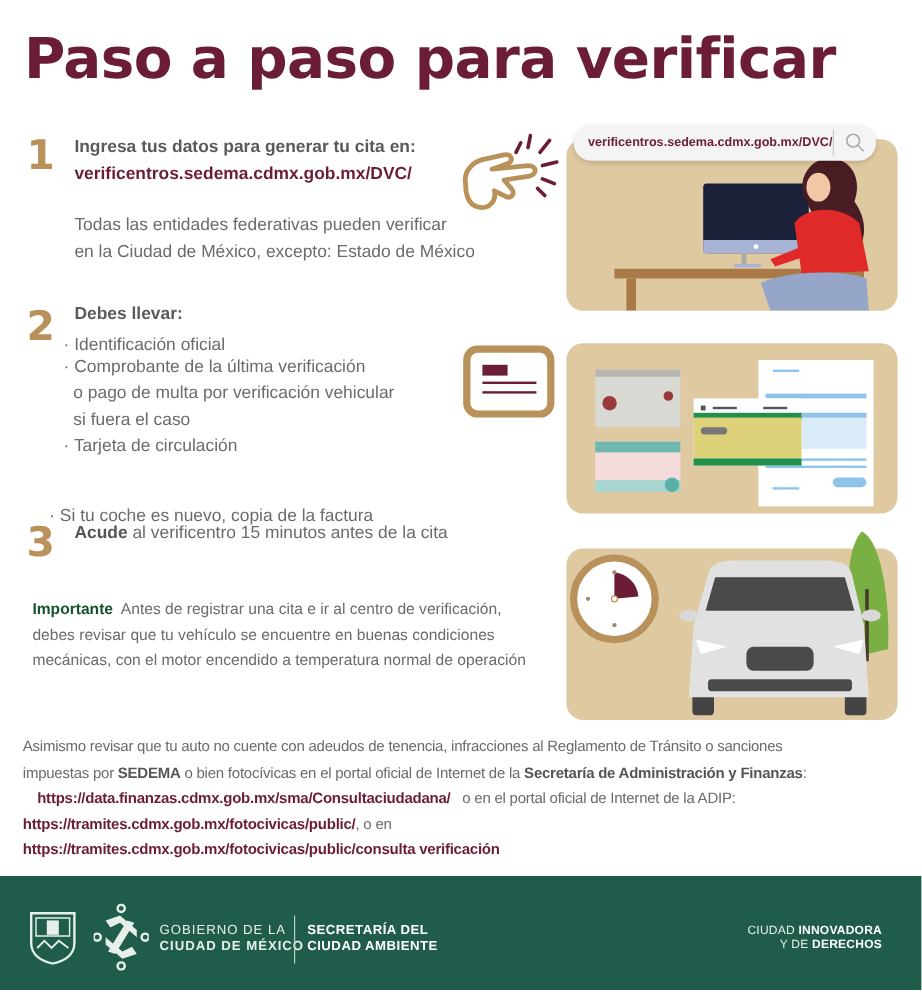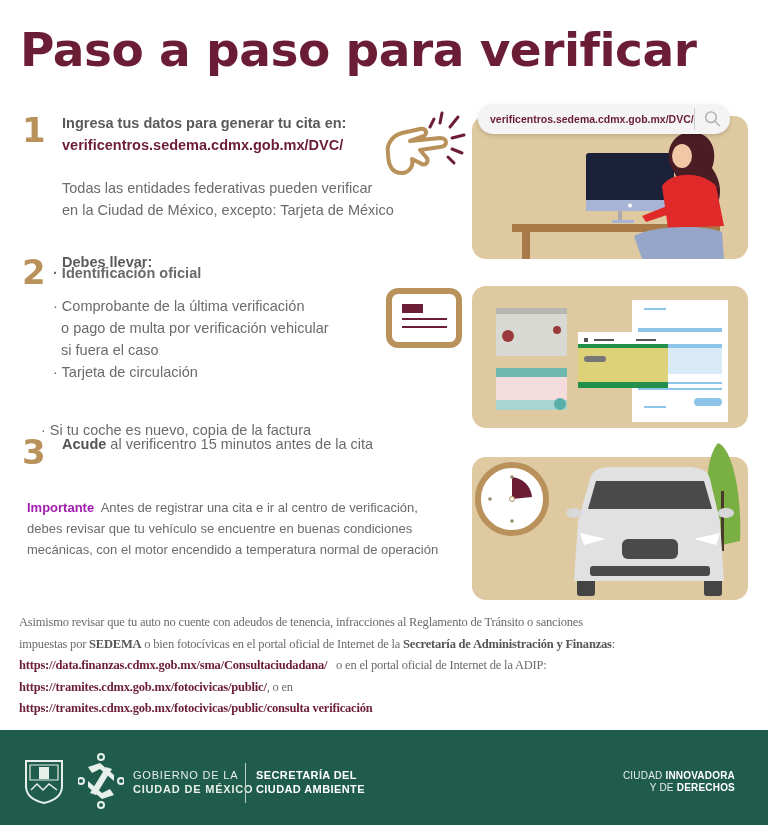--- a/index.html
+++ b/index.html
@@ -22,34 +22,34 @@
   .search-bar .mag { width: 22px; height: 22px; margin-right: 8px; }
 
   .footer { position: absolute; left: 0; top: 730px; width: 768px; height: 95px; background: #1f5c4c; }
   .f-gob { position: absolute; left: 133px; top: 38px; color: #e6efe9; font-size: 11px; line-height: 14px; letter-spacing: 0.8px; }
   .f-gob .l2 { font-weight: bold; }
   .f-div { position: absolute; left: 245px; top: 33px; width: 1px; height: 40px; background: #b9cfc6; }
   .f-sec { position: absolute; left: 256px; top: 38px; color: #ffffff; font-size: 11px; line-height: 14px; font-weight: bold; letter-spacing: 0.4px; }
   .f-right { position: absolute; right: 33px; top: 40px; color: #e6efe9; font-size: 10px; line-height: 12px; text-align: right; letter-spacing: 0.2px; }
   .f-right b { color: #fff; }
 
-  .bottom-text { position: absolute; left: 19px; top: 612px; width: 740px; font-size: 12.5px; line-height: 21.5px; color: #6b6b6b; font-family: Liberation Serif, serif; letter-spacing: -0.2px; }
+  .bottom-text { position: absolute; left: 19px; top: 612px; width: 740px; font-size: 12.5px; line-height: 21.5px; color: #6b6b6b; font-family: Liberation Sans, sans-serif; letter-spacing: -0.2px; }
   .bottom-text b { color: #555; }
   .bottom-text .lk { color: #6b1d36; font-weight: bold; }
 </style>
 </head>
 <body>
 
 <h1 class="title">Paso a paso para verificar</h1>
 
 <div class="step-num" style="left:22px; top:110px;">1</div>
 <div class="txt" style="left:62px; top:112px; font-weight:bold; color:#5a5a5a;">Ingresa tus datos para generar tu cita en:</div>
 <div class="txt link-maroon" style="left:62px; top:134px;">verificentros.sedema.cdmx.gob.mx/DVC/</div>
 <div class="txt" style="left:62px; top:177px;">Todas las entidades federativas pueden verificar</div>
-<div class="txt" style="left:62px; top:199px;">en la Ciudad de México, excepto: Tarjeta de México</div>
+<div class="txt" style="left:62px; top:199px;">en la Ciudad de México, excepto: Estado de México</div>
 
 <svg style="position:absolute; left:380px; top:105px;" width="95" height="80" viewBox="0 0 95 80">
   <g stroke="#6b1d36" stroke-width="3" stroke-linecap="round">
     <line x1="50" y1="22" x2="54" y2="14"></line>
     <line x1="60" y1="18" x2="62" y2="8"></line>
     <line x1="70" y1="22" x2="78" y2="12"></line>
     <line x1="72" y1="33" x2="84" y2="30"></line>
     <line x1="72" y1="44" x2="82" y2="48"></line>
     <line x1="68" y1="52" x2="74" y2="58"></line>
   </g>
@@ -76,21 +76,21 @@
   <span class="url">verificentros.sedema.cdmx.gob.mx/DVC/</span>
   <span class="sep"></span>
   <svg class="mag" viewBox="0 0 22 22">
     <circle cx="9" cy="9" r="6" fill="none" stroke="#aaa" stroke-width="1.5"></circle>
     <line x1="13.5" y1="13.5" x2="19" y2="19" stroke="#aaa" stroke-width="1.5"></line>
   </svg>
 </div>
 
 <div class="step-num" style="left:22px; top:252px;">2</div>
 <div class="txt" style="left:62px; top:251px; font-weight:bold; color:#5a5a5a;">Debes llevar:</div>
-<div class="txt" style="left:53px; top:262px; white-space:pre;font-weight:bold;">· Identificación oficial</div>
+<div class="txt" style="left:53px; top:277px; white-space:pre;">· Identificación oficial</div>
 <div class="txt" style="left:53px; top:295px; white-space:pre;">· Comprobante de la última verificación</div>
 <div class="txt" style="left:53px; top:317px; white-space:pre;text-align:right;">  o pago de multa por verificación vehicular</div>
 <div class="txt" style="left:53px; top:339px; white-space:pre;">  si fuera el caso</div>
 <div class="txt" style="left:53px; top:361px; white-space:pre;">· Tarjeta de circulación</div>
 <div class="txt" style="left:41px; top:383px; white-space:pre;margin-top:36px;">· Si tu coche es nuevo, copia de la factura</div>
 
 <div style="position:absolute; left:386px; top:288px; width:76px; height:60px; border:6px solid #b8925a; border-radius:12px; background:#fff;">
   <div style="position:absolute; left:10px; top:10px; width:21px; height:9px; background:#6b1d36;"></div>
   <div style="position:absolute; left:10px; top:24px; width:45px; height:2px; background:#6b1d36;"></div>
   <div style="position:absolute; left:10px; top:32px; width:45px; height:2px; background:#6b1d36;"></div>
@@ -122,21 +122,21 @@
     <rect x="112" y="70" width="22" height="6" rx="3" fill="#777"></rect>
     <rect x="112" y="52" width="4" height="4" fill="#555"></rect>
     <rect x="122" y="53" width="20" height="2" fill="#555"></rect>
     <rect x="164" y="53" width="20" height="2" fill="#555"></rect>
   </svg>
 </div>
 
 <div class="step-num" style="left:22px; top:432px;">3</div>
 <div class="txt" style="left:62px; top:433px; white-space:pre;"><b>Acude</b><span> al verificentro 15 minutos antes de la cita</span></div>
 
-<div class="txt" style="left:27px; top:497px; font-size:13px; line-height:21.5px; white-space:pre;"><b style="color:#a21caf;">Importante</b><span>  Antes de registrar una cita e ir al centro de verificación,</span></div>
+<div class="txt" style="left:27px; top:497px; font-size:13px; line-height:21.5px; white-space:pre;"><b style="color:#14532d;">Importante</b><span>  Antes de registrar una cita e ir al centro de verificación,</span></div>
 <div class="txt" style="left:27px; top:518px; font-size:13px; line-height:21.5px;">debes revisar que tu vehículo se encuentre en buenas condiciones</div>
 <div class="txt" style="left:27px; top:539px; font-size:13px; line-height:21.5px;">mecánicas, con el motor encendido a temperatura normal de operación</div>
 
 <div class="panel" style="left:472px; top:457px; width:276px; height:143px; overflow:visible;">
   <svg width="276" height="160" viewBox="0 0 276 160" style="position:absolute; top:-16px; left:0;">
 
     <path d="M246 2 C 262 8, 270 60, 268 100 L 250 104 C 232 80, 230 20, 246 2 Z" fill="#7ab043"></path>
     <rect x="249" y="50" width="3" height="60" fill="#4a3a2a"></rect>
 
     <circle cx="40" cy="58" r="34" fill="#ffffff" stroke="#b8925a" stroke-width="6"></circle>
@@ -155,21 +155,21 @@
     <path d="M108 92 L 134 98 L 112 104 Z" fill="#ffffff"></path>
     <path d="M248 92 L 222 98 L 244 104 Z" fill="#ffffff"></path>
     <rect x="150" y="98" width="56" height="20" rx="6" fill="#4a4a4a"></rect>
     <rect x="118" y="125" width="120" height="10" rx="3" fill="#4a4a4a"></rect>
   </svg>
 </div>
 
 <div class="bottom-text">
   <div>Asimismo revisar que tu auto no cuente con adeudos de tenencia, infracciones al Reglamento de Tránsito o sanciones</div>
   <div style="white-space:pre;"><span>impuestas por </span><b>SEDEMA</b><span> o bien fotocívicas en el portal oficial de Internet de la </span><b>Secretaría de Administración y Finanzas</b><span>:</span></div>
-  <div style="white-space:pre;"><span class="lk">https://data.finanzas.cdmx.gob.mx/sma/Consultaciudadana/</span><span>   o en el portal oficial de Internet de la ADIP:</span></div>
+  <div style="white-space:pre;margin-left:12px;"><span class="lk">https://data.finanzas.cdmx.gob.mx/sma/Consultaciudadana/</span><span>   o en el portal oficial de Internet de la ADIP:</span></div>
   <div style="white-space:pre;"><span class="lk">https://tramites.cdmx.gob.mx/fotocivicas/public/</span><span>, o en</span></div>
   <div><span class="lk">https://tramites.cdmx.gob.mx/fotocivicas/public/consulta verificación</span></div>
 </div>
 
 <div class="footer">
   <svg style="position:absolute; left:23px; top:28px;" width="42" height="46" viewBox="0 0 42 46">
     <path d="M3 3 L39 3 L39 28 C 39 38, 30 43, 21 45 C 12 43, 3 38, 3 28 Z" fill="none" stroke="#e6efe9" stroke-width="2"></path>
     <path d="M7 7 L35 7 L35 22 L7 22 Z" fill="none" stroke="#e6efe9" stroke-width="1.2"></path>
     <rect x="16" y="9" width="10" height="12" fill="#e6efe9"></rect>
     <path d="M8 32 L14 26 L20 32 L26 26 L34 32" fill="none" stroke="#e6efe9" stroke-width="1.5"></path>

